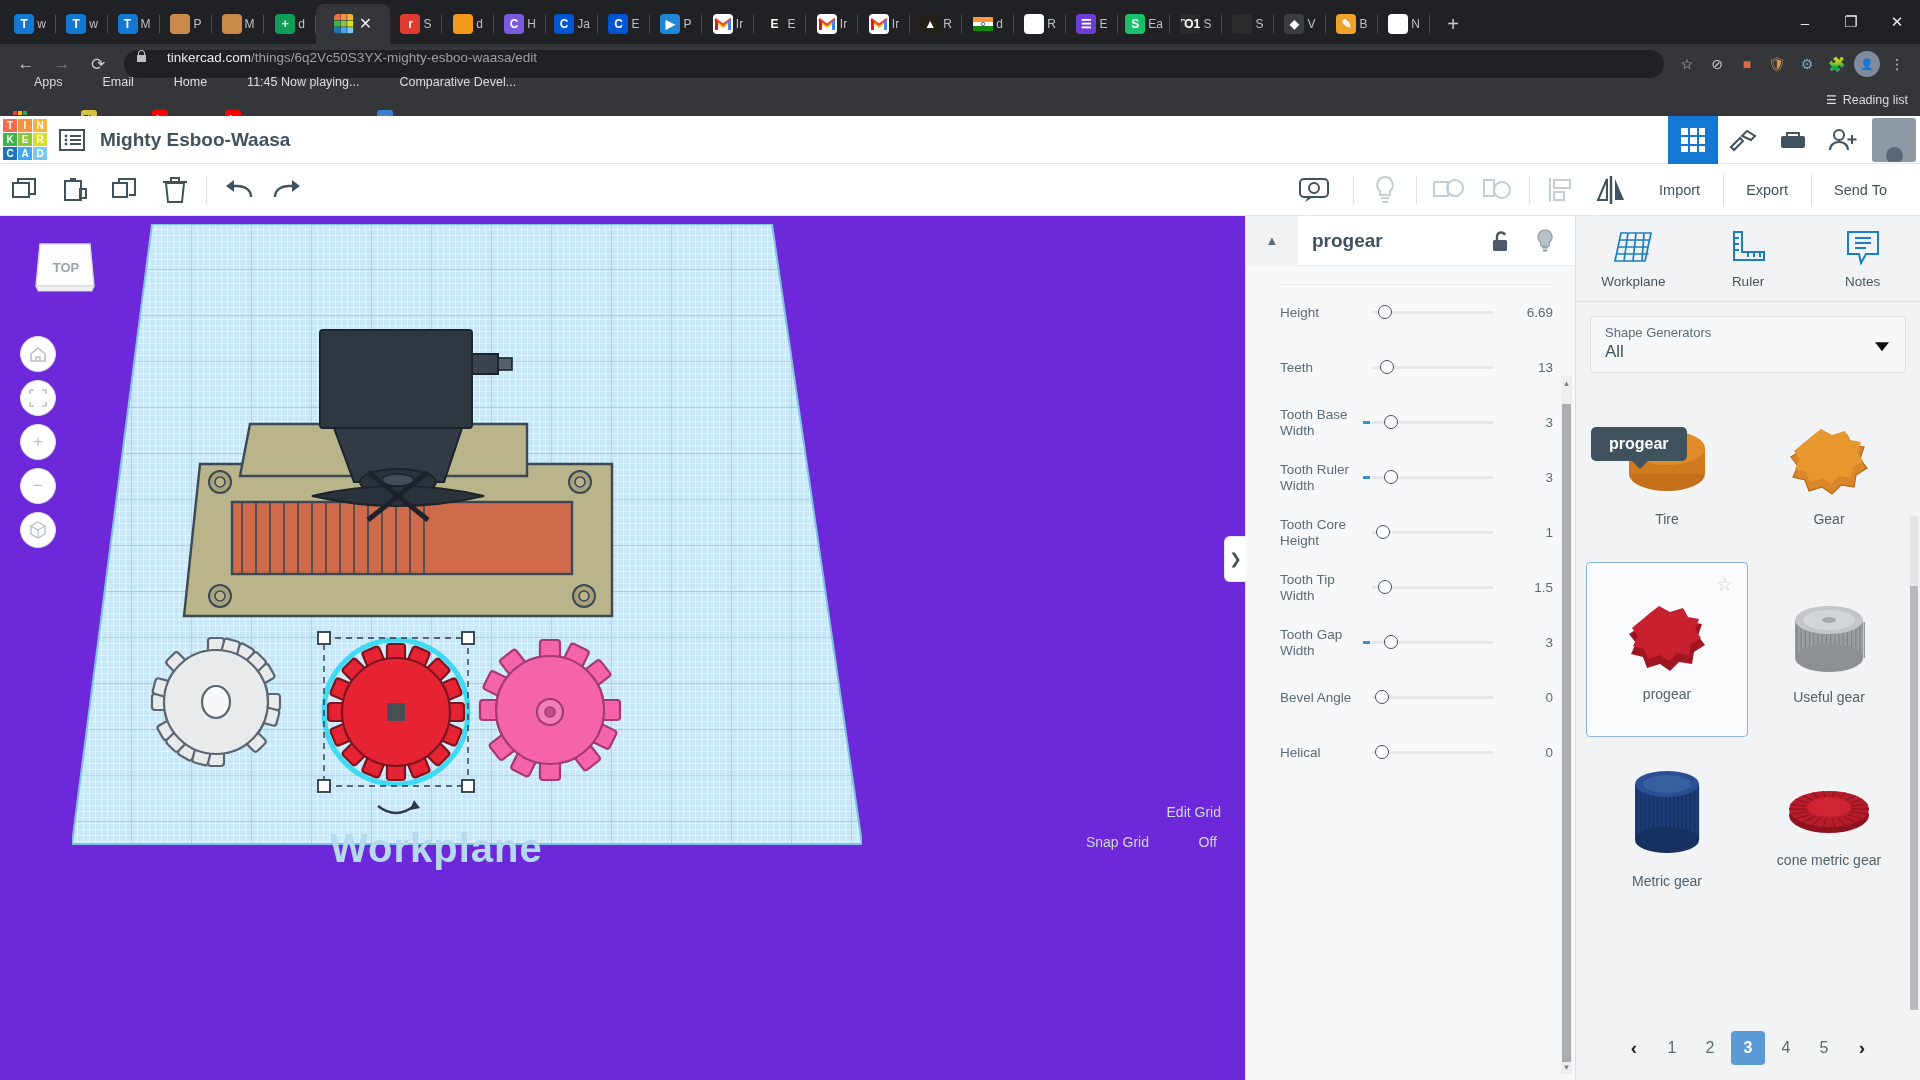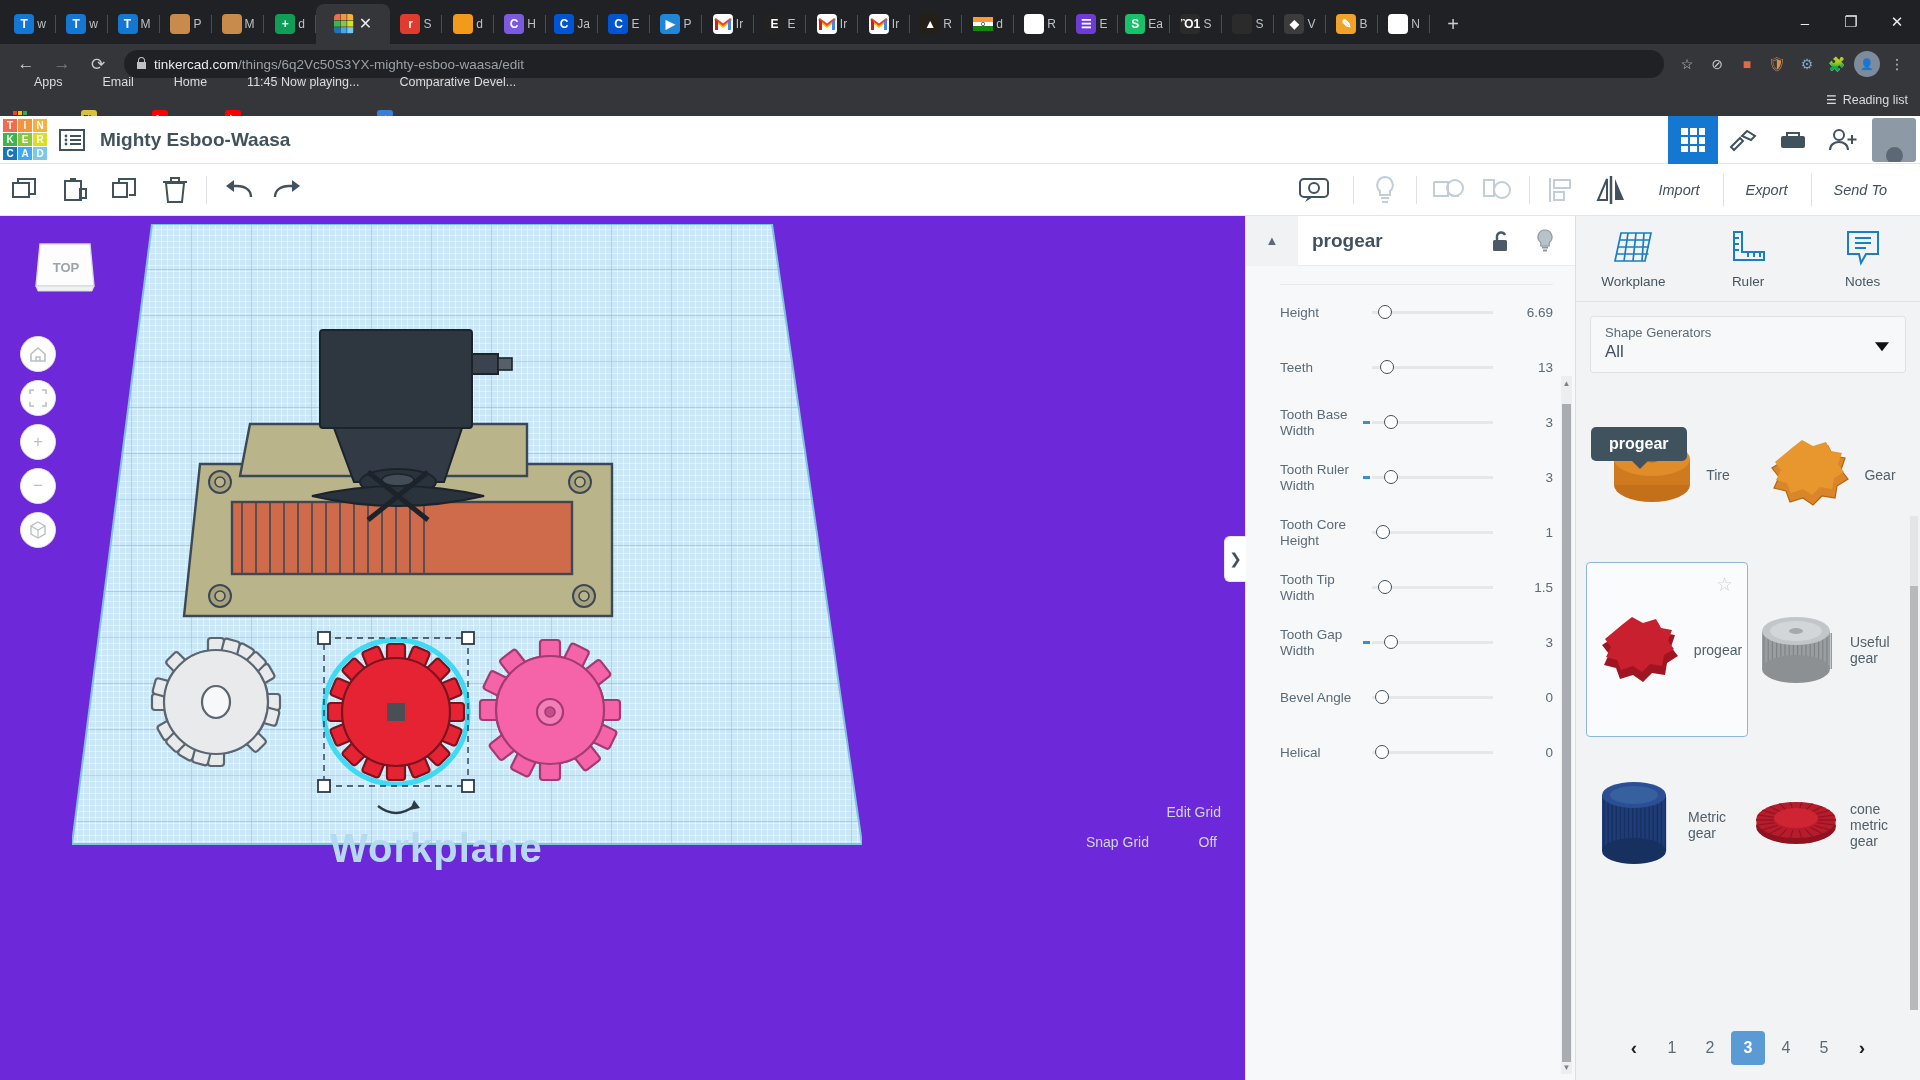--- a/index.html
+++ b/index.html
@@ -42,21 +42,21 @@
   #wincontrols{ margin-left:auto; display:flex; align-items:center; height:44px;}
   #wincontrols div{ width:46px;height:44px;display:flex;align-items:center;justify-content:center;
     color:#e8eaed;font-size:15px;}
   
   #urlbar-row{ height:40px; background:#35363a; display:flex; align-items:center;
     padding:0 10px; gap:4px;}
   .navbtn{ width:32px;height:32px;border-radius:50%;display:flex;align-items:center;
     justify-content:center;color:#c6c9cd;font-size:17px;}
   .navbtn.dim{color:#7a7d81;}
   #omnibox{ flex:1; height:28px; background:#202124; border-radius:14px;
-    display:flex; align-items:center; padding:0 12px; gap:7px; margin:0 6px;}
+    display:flex; padding:0 12px; gap:20px; margin:0 6px;}
   #omnibox .lock{font-size:11px;color:#bdc1c6;}
   #urltext{font-size:13.5px;color:#9aa0a6; white-space:nowrap;}
   #urltext b{color:#e8eaed; font-weight:normal;}
   .omniicon{width:26px;height:26px;display:flex;align-items:center;justify-content:center;
     color:#c6c9cd;font-size:14px;}
   #avatarbtn{width:26px;height:26px;border-radius:50%;background:#7e8b9a;
     display:flex;align-items:center;justify-content:center;font-size:11px;}
   
   #bookmarks{height:32px;background:#35363a;display:flex;align-items:center;
     padding:0 12px;gap:18px;font-size:12.5px;color:#dadce0;}
@@ -81,21 +81,21 @@
   #userpic{width:44px;height:44px;border-radius:3px;background:#8e99a6;margin:0 4px;
     display:flex;align-items:end;justify-content:center;overflow:hidden;}
   #userpic .head{width:17px;height:17px;border-radius:50%;background:#5c6876;margin-bottom:-2px;}
   
   #tc-toolbar{height:52px;background:#fff;display:flex;align-items:center;
     border-bottom:1px solid #e3e5e8;}
   .tbicon{width:50px;height:52px;display:flex;align-items:center;justify-content:center;
     color:#41525f;}
   .tbsep{width:1px;height:28px;background:#dfe2e5;margin:0 6px;}
   .tbicon.light{color:#c2cdd6;}
-  #tb-right{margin-left:auto;display:flex;align-items:center;height:52px;padding-right:10px;gap:0;font-style:italic;}
+  #tb-right{margin-left:auto;display:flex;align-items:center;height:52px;padding-right:10px;gap:0;}
   .tbtextbtn{padding:0 22px;height:34px;display:flex;align-items:center;
     font-size:14.5px;color:#41525f;border:1px solid transparent;}
   .tbtextbtn + .tbtextbtn{border-left:1px solid #dfe2e5;}
   
   #workspace{position:absolute;top:100px;left:0;right:0;bottom:0;display:flex;}
   #viewport{flex:1;position:relative;background:#6d28d9;overflow:hidden;}
   #viewcube{position:absolute;left:34px;top:20px;width:64px;height:58px;}
   #navbtns{position:absolute;left:20px;top:120px;display:flex;flex-direction:column;gap:8px;}
   .navcircle{width:36px;height:36px;border-radius:50%;border:1px solid #dcdfe2;
     background:#fff;display:flex;align-items:center;justify-content:center;color:#b9c0c6;font-size:17px;}
@@ -146,21 +146,21 @@
   .sbtool{flex:1;display:flex;flex-direction:column;align-items:center;justify-content:center;gap:7px;}
   .sbtool .lbl{font-size:13.5px;color:#45555f;}
   #sb-select{margin:14px;background:#f7f8f9;border:1px solid #dfe1e3;border-radius:3px;
     padding:8px 14px 10px;position:relative;}
   #sb-select .cap{font-size:13px;color:#5b6b78;}
   #sb-select .val{font-size:17px;color:#41525f;margin-top:2px;}
   #sb-select .caret{position:absolute;right:16px;top:50%;transform:translateY(-30%);
     border-left:7px solid transparent;border-right:7px solid transparent;border-top:9px solid #111;}
   #sb-grid{flex:1;display:grid;grid-template-columns:1fr 1fr;grid-auto-rows:175px;
     padding:0 10px;position:relative;overflow:hidden;}
-  .shapecell{display:flex;flex-direction:row;align-items:center;justify-content:center;
+  .shapecell{display:flex;flex-direction:column;align-items:center;justify-content:center;
     gap:6px;position:relative;border-radius:4px;}
   .shapecell.selected{border:1px solid #8cb6e0;background:#fafbfc;}
   .shapecell .nm{font-size:14px;color:#50606c;}
   .star{position:absolute;right:14px;top:10px;color:#cfd4d8;font-size:19px;}
   #tooltip{position:absolute;left:15px;top:40px;background:#41525f;color:#fff;
     font-size:16px;font-weight:bold;padding:8px 18px;border-radius:5px;z-index:5;}
   #tooltip::after{content:"";position:absolute;left:50%;margin-left:-7px;bottom:-8px;
     border-left:8px solid transparent;border-right:8px solid transparent;border-top:8px solid #41525f;}
   #pager{height:58px;display:flex;align-items:center;justify-content:center;gap:4px;
     padding-bottom:6px;}

